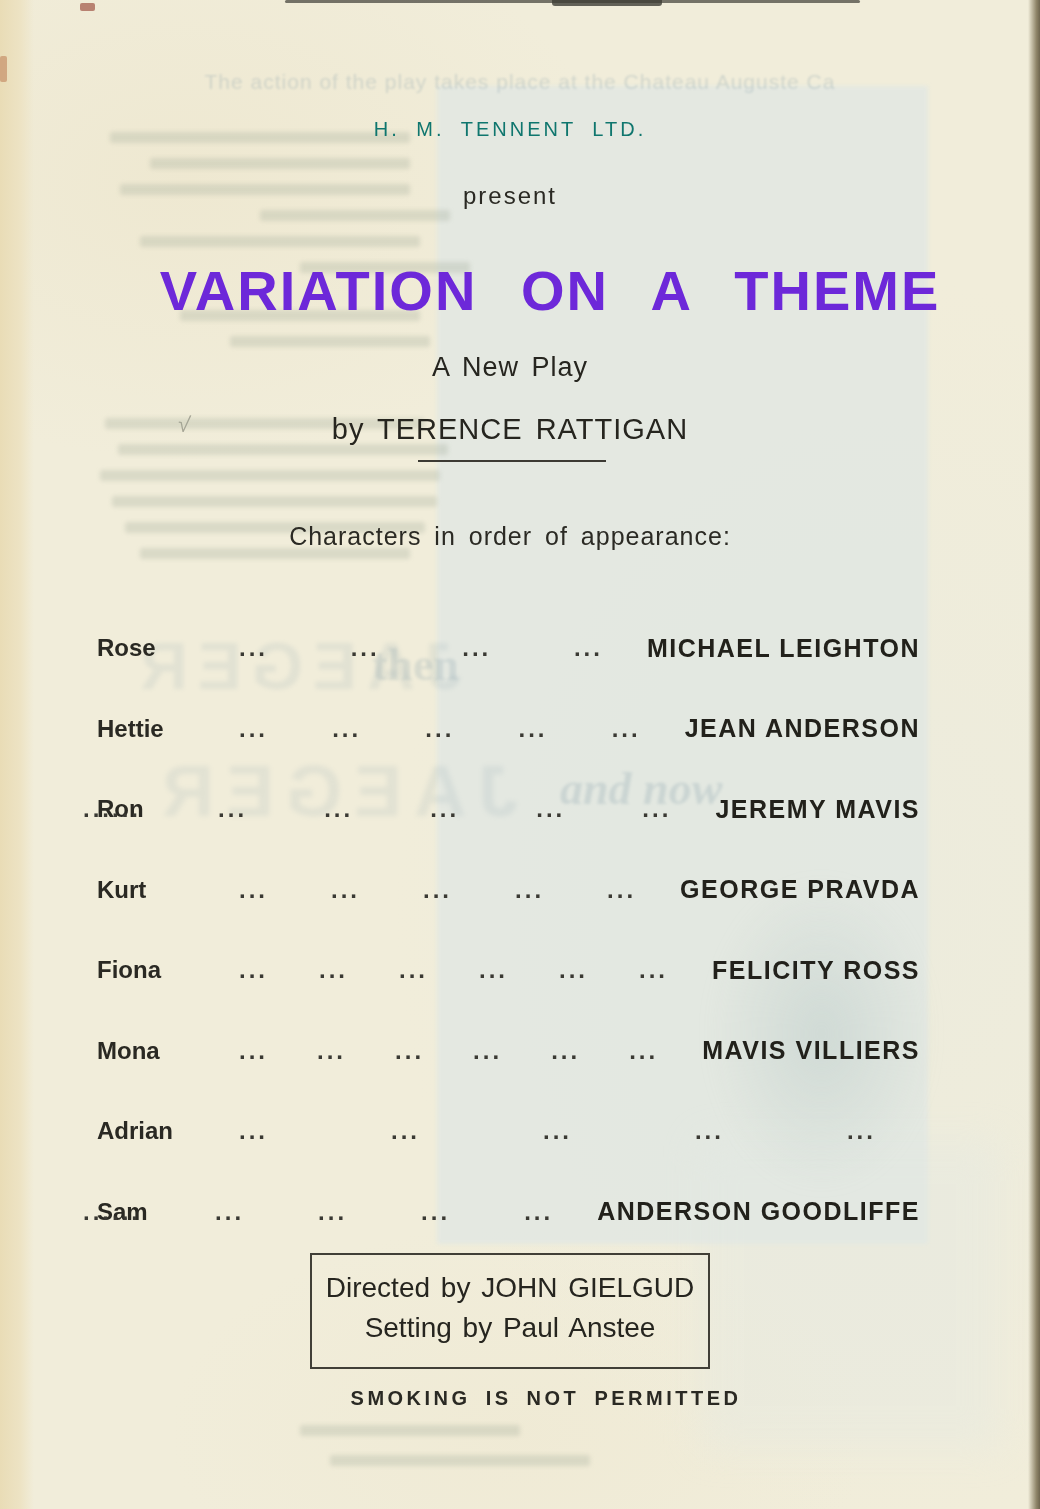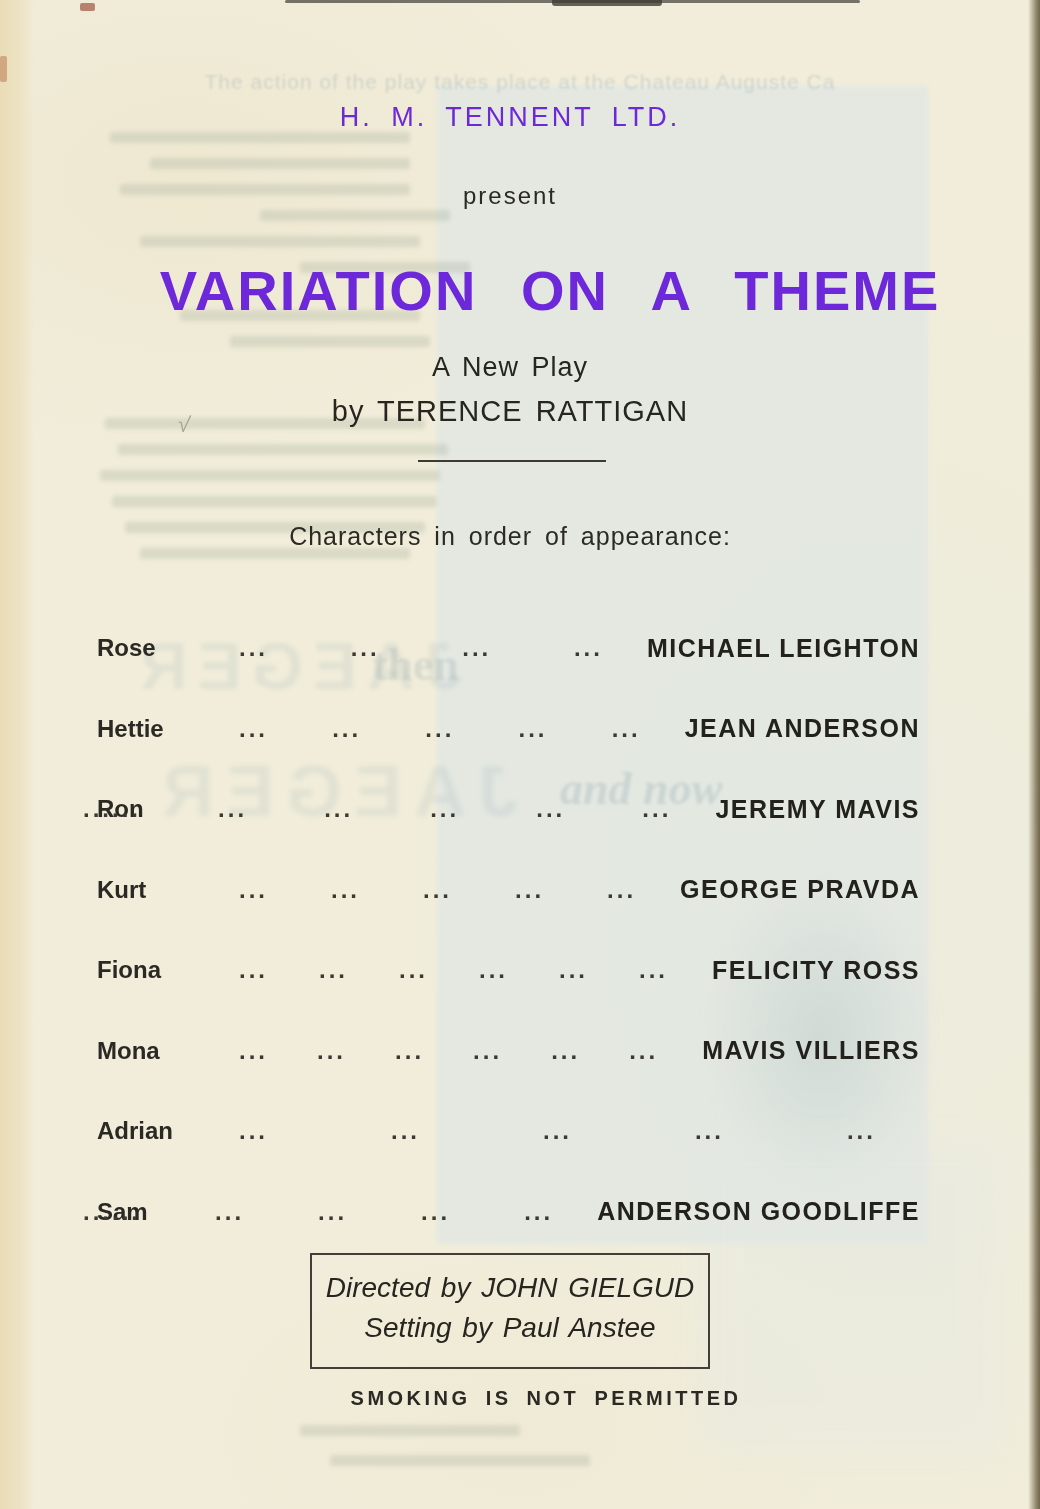--- a/index.html
+++ b/index.html
@@ -45,38 +45,38 @@
     font-family:"Liberation Serif", serif;}
   .ghost-brand-upper{left:130px;top:628px;font-size:66px;font-weight:700;letter-spacing:10px;
     opacity:.13;filter:blur(2px);transform:scaleX(-1);}
   .ghost-and-now{left:560px;top:762px;font-size:46px;font-style:italic;font-weight:700;
     opacity:.24;filter:blur(1.5px);font-family:"Liberation Serif", serif;}
   .ghost-brand-lower{left:150px;top:750px;font-size:72px;font-weight:700;letter-spacing:12px;
     opacity:.13;filter:blur(2.5px);transform:scaleX(-1);}
   .smudge{position:absolute;background:rgba(158,168,152,.28);filter:blur(2px);border-radius:3px;}
   
   .center-col{position:absolute;left:0;width:1020px;text-align:center;}
-  .producer{top:102px;font-size:27px;letter-spacing:3px;word-spacing:8px;color:#6d28d9;}
+  .producer{top:118px;font-size:20px;letter-spacing:3px;word-spacing:8px;color:#0f766e;}
   .present{top:182px;font-size:24px;letter-spacing:2px;color:#2a2923;}
   .play-title{top:258px;font-size:56px;font-weight:700;letter-spacing:2px;word-spacing:26px;color:#6d28d9;padding-left:40px;}
   .subtitle{top:352px;font-size:27px;letter-spacing:1px;word-spacing:4px;}
-  .byline{top:395px;font-size:29px;letter-spacing:1px;word-spacing:4px;}
+  .byline{top:413px;font-size:29px;letter-spacing:1px;word-spacing:4px;}
   .rule{position:absolute;left:418px;top:460px;width:188px;height:2px;background:#3c3a33;}
   .characters-heading{top:522px;font-size:25px;letter-spacing:1px;word-spacing:5px;color:#2b2a24;}
   .cast-list{position:absolute;left:97px;top:608px;width:823px;}
   .cast-row{display:flex;align-items:center;height:80.5px;font-weight:bold;}
   .cast-character{font-size:24px;color:#2a2923;flex:0 0 auto;min-width:142px;}
   .inline-dots{font-size:24px;letter-spacing:3px;color:#3a3933;margin-left:-78px;margin-right:0;}
   .cast-character.has-inline{min-width:64px;}
   .leaders{flex:1 1 auto;display:flex;justify-content:space-between;padding-right:44px;}
   .dot-group{font-size:24px;letter-spacing:3px;color:#3a3933;}
   .cast-actor{flex:0 0 auto;font-size:25px;letter-spacing:1.5px;color:#22211b;}
   .credit-box{position:absolute;left:310px;top:1253px;width:400px;height:116px;
     border:2px solid #413f37;box-sizing:border-box;text-align:center;padding-top:13px;}
-  .credit-line{font-size:28px;line-height:40px;color:#26251f;word-spacing:3px;font-style:italic;}
+  .credit-line{font-size:28px;line-height:40px;color:#26251f;word-spacing:3px;}
   .notice{top:1387px;font-size:20px;font-weight:700;letter-spacing:3.5px;word-spacing:6px;color:#2a2923;margin-left:36px;}
 </style>
 </head>
 <body>
 
 <div class="page">
 
   <div class="left-strip"></div>
   <div class="bleed-panel"></div>
   <div class="bleed-panel-low"></div>

